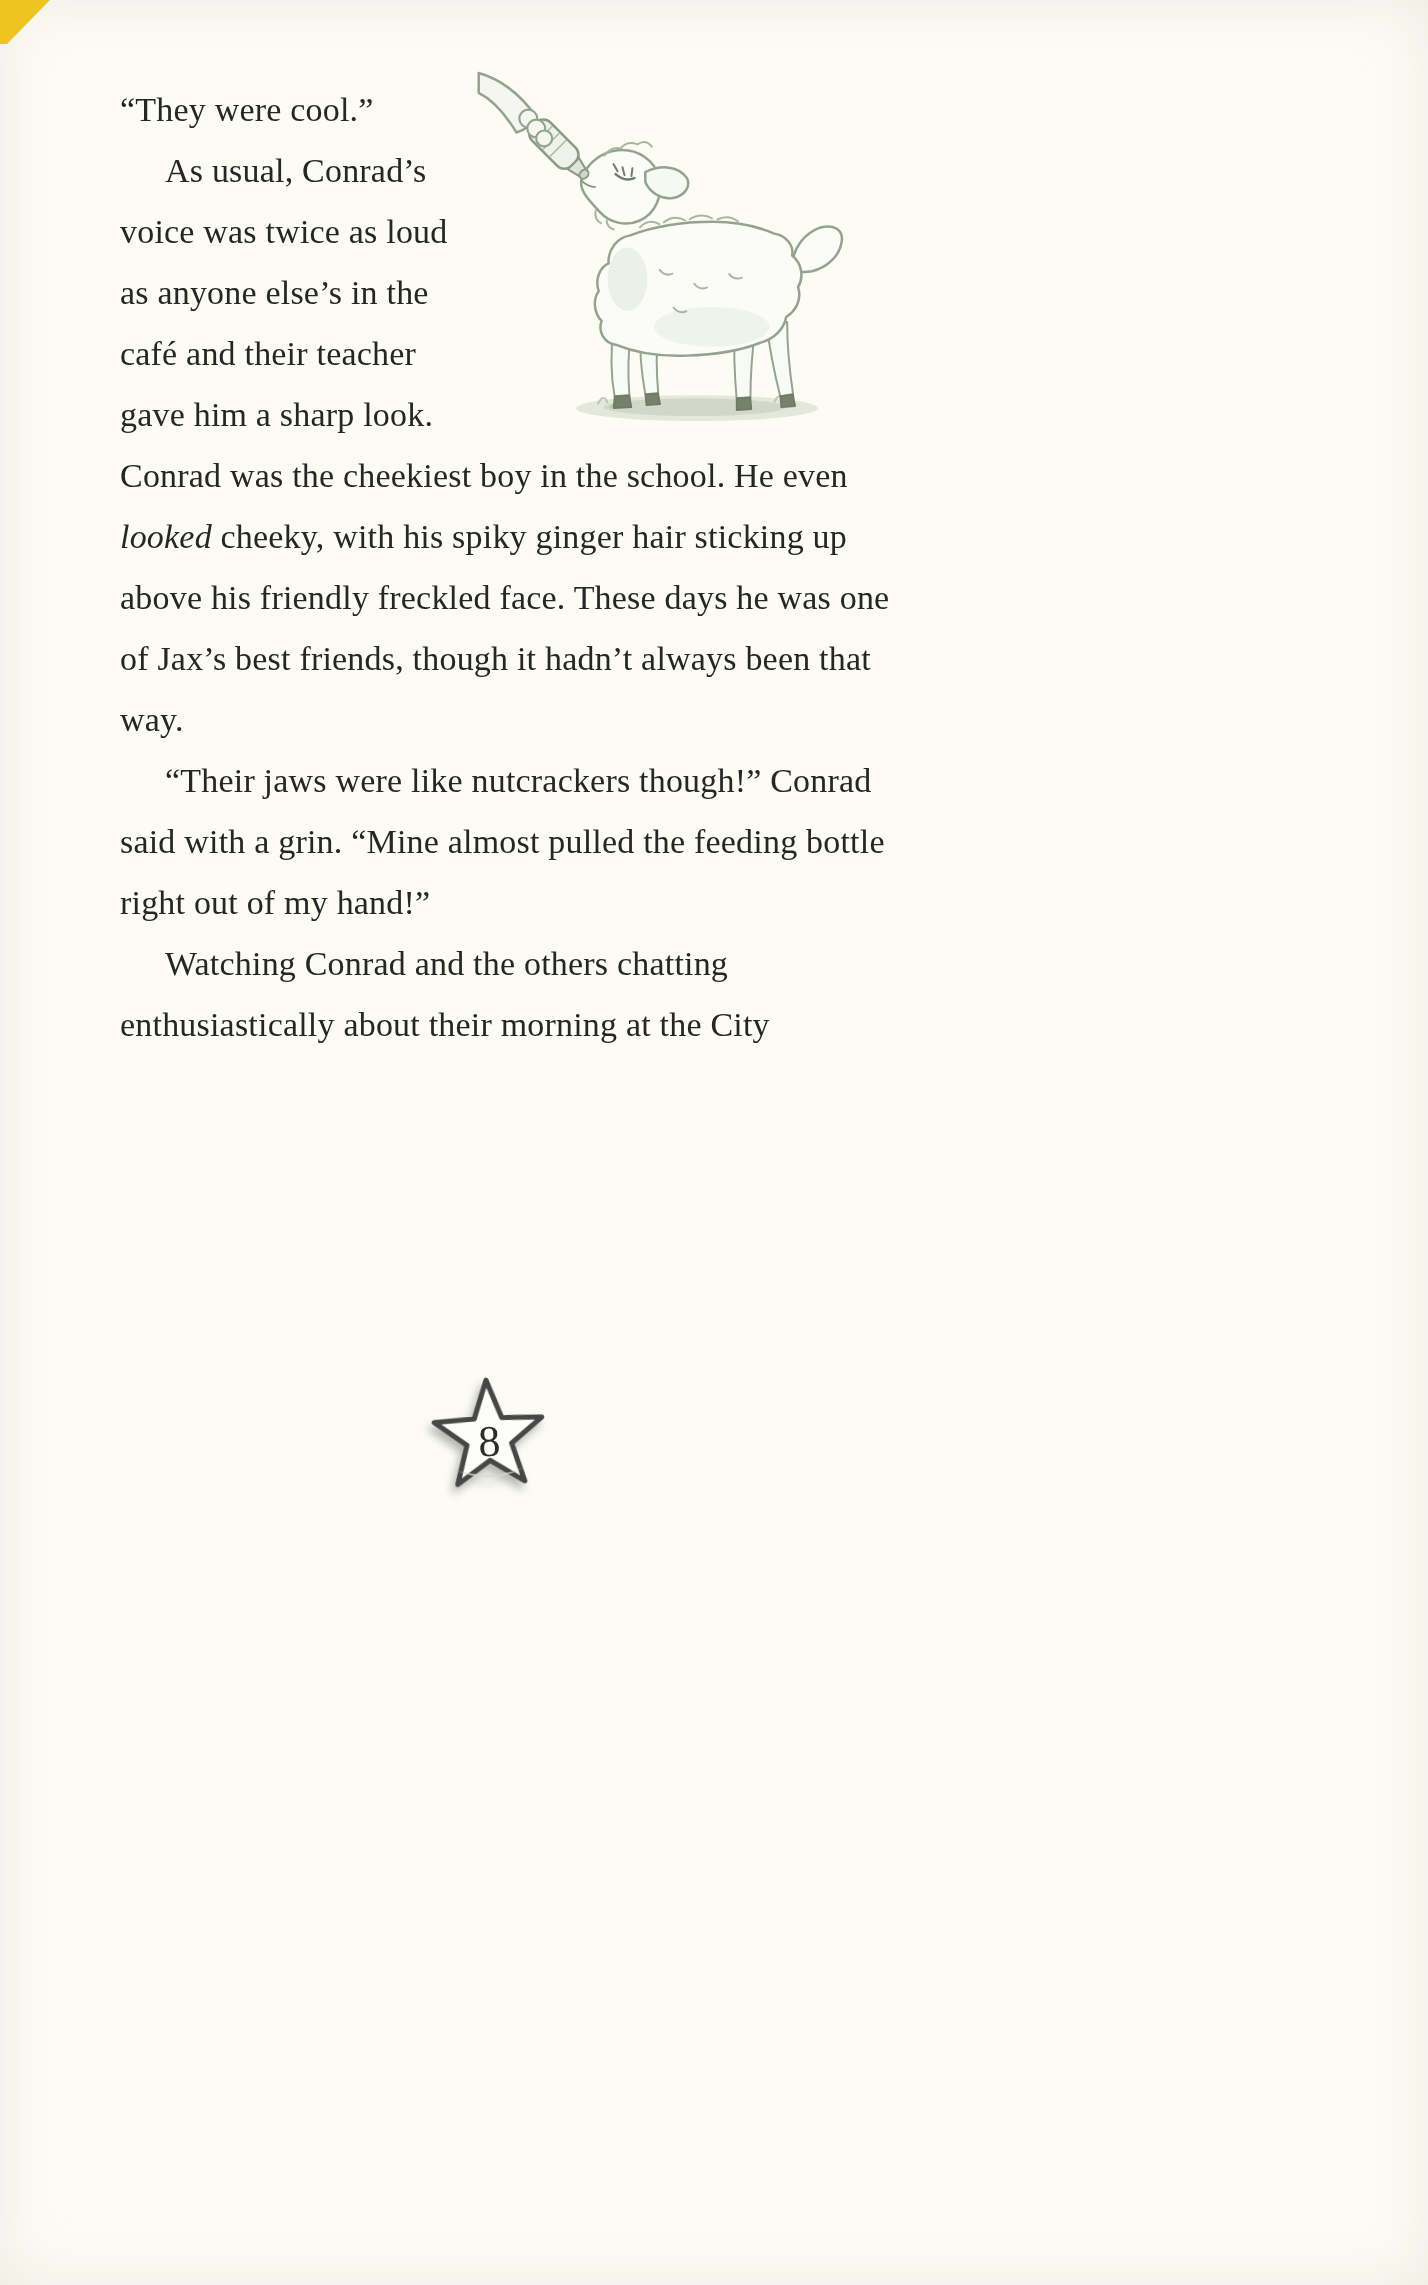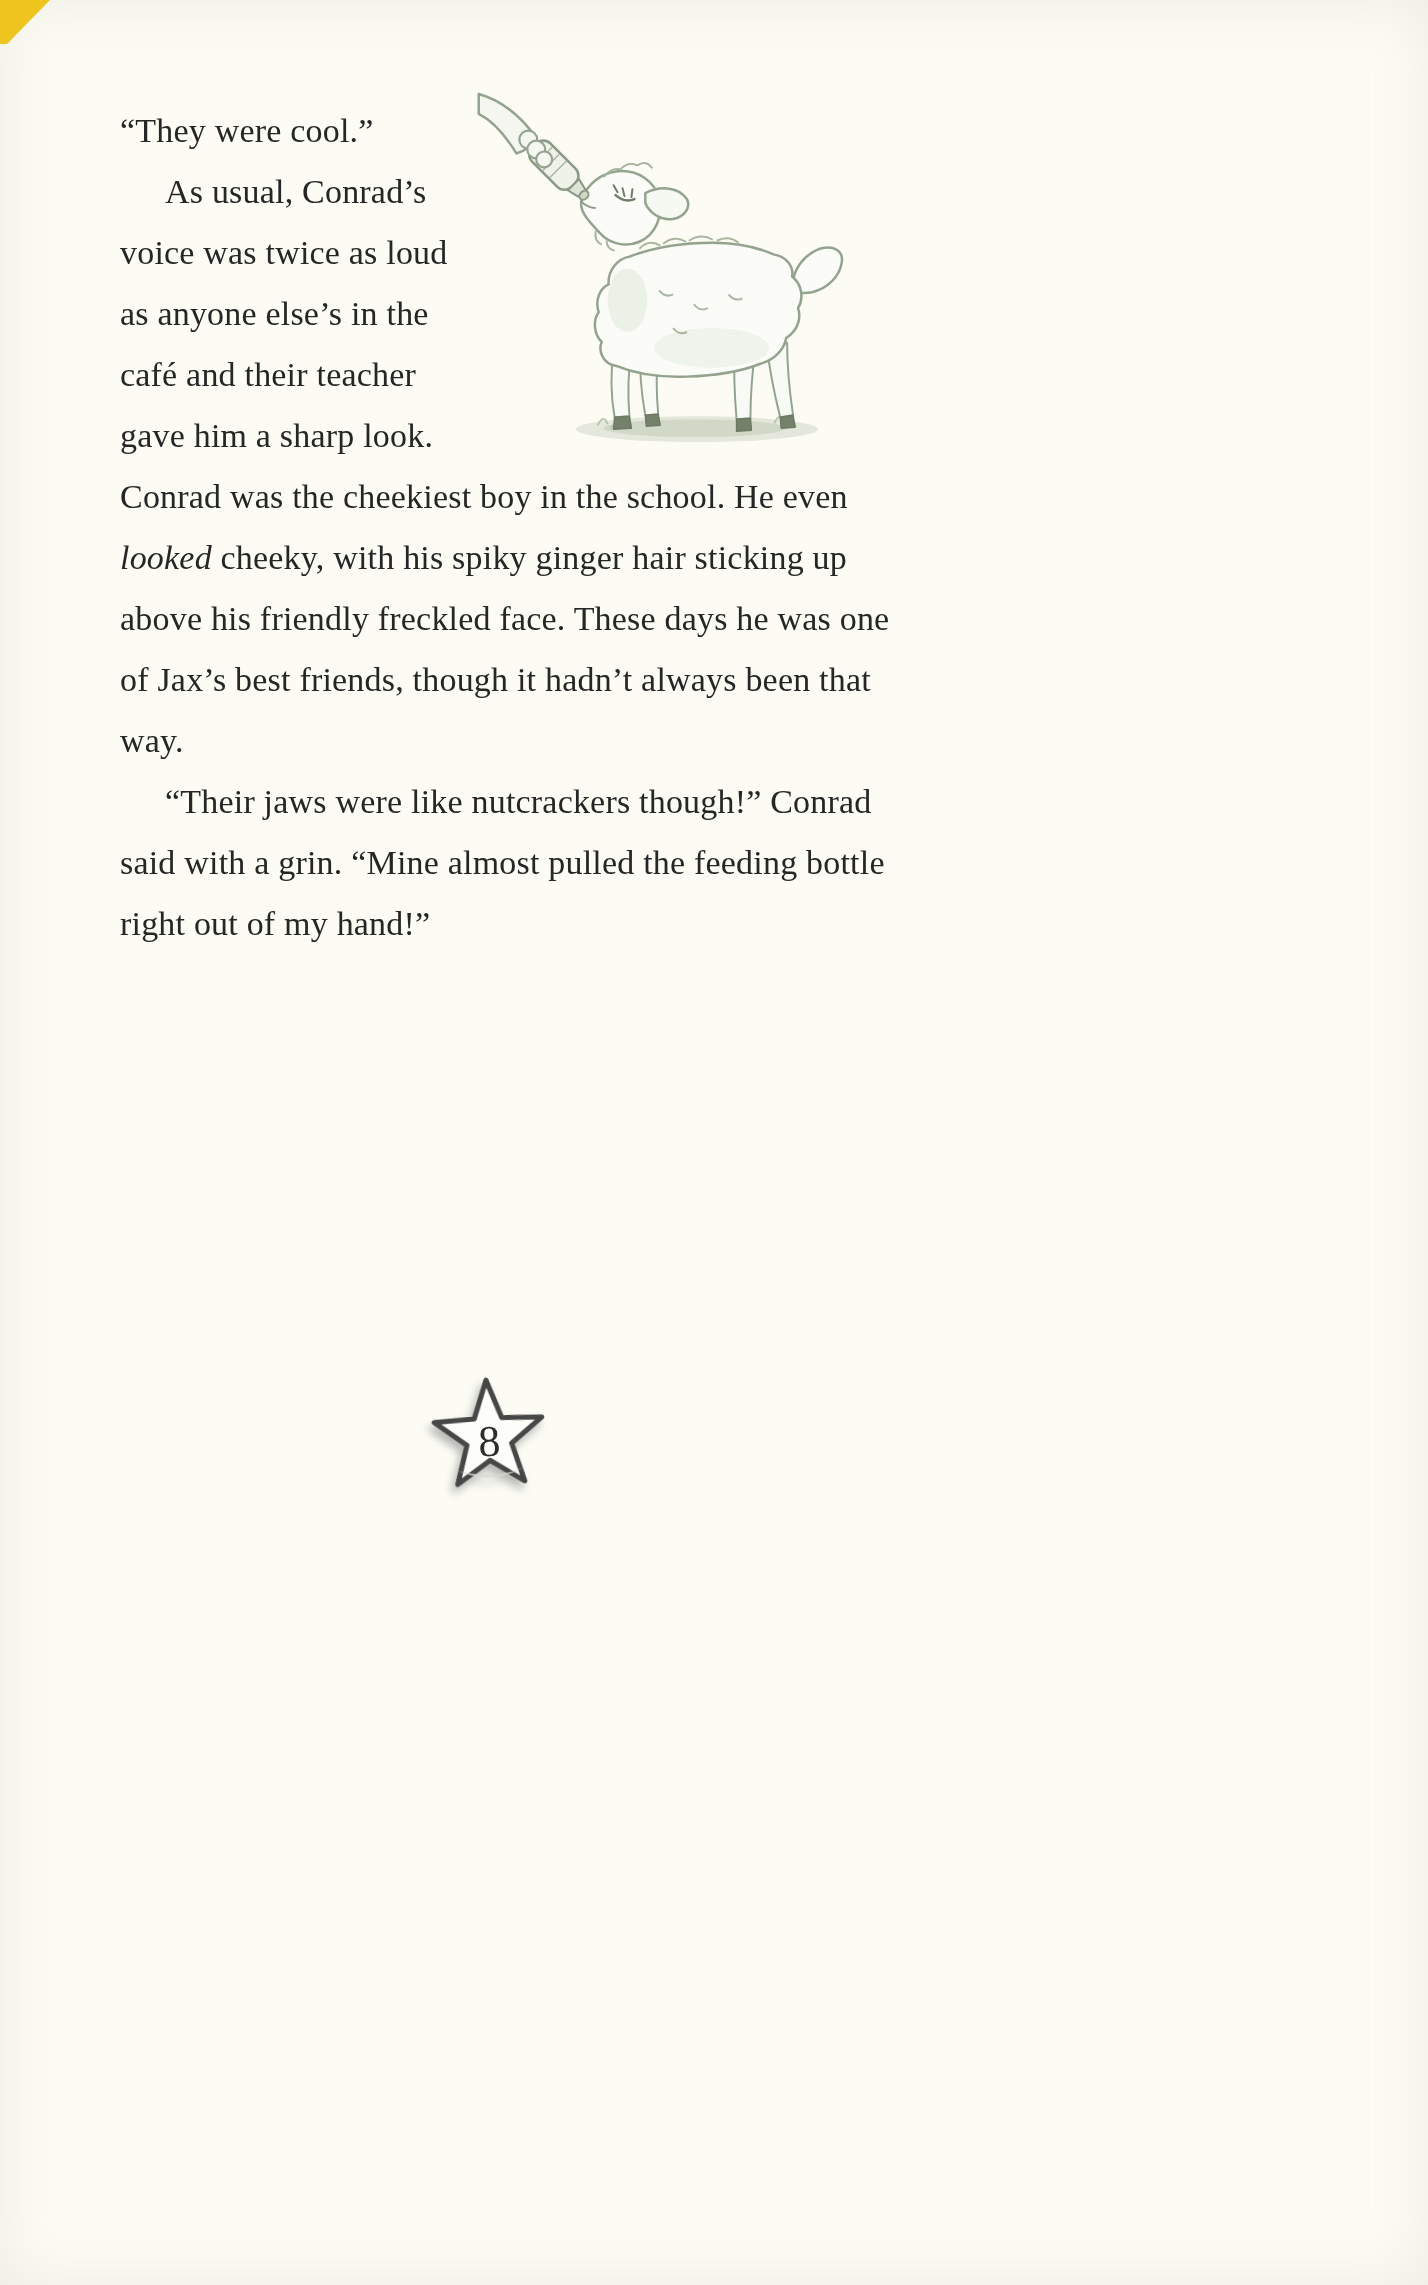--- a/index.html
+++ b/index.html
@@ -17,21 +17,21 @@
   .corner-mark{
     position:absolute;top:0;left:0;
     width:50px;height:44px;
     background:#eec41f;
     clip-path:polygon(0 0,100% 0,14% 100%,0 100%);
   }
   .content{
     position:relative;
     margin-left:120px;
     width:770px;
-    padding-top:100px;
+    padding-top:79px;
     font-size:34px;
     line-height:61px;
     color:#262626;
     letter-spacing:0.2px;
   }
   .para{margin:0;text-indent:45px;text-align:left;}
   .para.no-indent{text-indent:0;}
   .para em{font-style:italic;}
   figure.illustration{
     float:right;
@@ -124,20 +124,21 @@
           <circle cx="50" cy="50" r="9"></circle>
           <circle cx="58" cy="60" r="9"></circle>
           <circle cx="66" cy="70" r="8"></circle>
         </g>
       </svg>
     </figure>
 
     <p class="para no-indent">“They were cool.”</p>
     <p class="para"><span>As usual, Conrad’s voice was twice as loud as anyone else’s in the café and their teacher gave him a sharp look. Conrad was the cheekiest boy in the school. He even </span><em>looked</em><span> cheeky, with his spiky ginger hair sticking up above his friendly freckled face. These days he was one of Jax’s best friends, though it hadn’t always been that way.</span></p>
     <p class="para">“Their jaws were like nutcrackers though!” Conrad said with a grin. “Mine almost pulled the feeding bottle right out of my hand!”</p>
+    <p class="para">Watching Conrad and the others chatting enthusiastically about their morning at the City</p>
 
   </main>
 
   <div class="page-number-star">
     <svg viewBox="0 0 124 130" aria-hidden="true">
       <polygon points="62,8 75.5,45.5 115,47 84,71 95,109 62,87 29,109 40,71 9,47 48.5,45.5" fill="#fdfdfa" stroke="#474747" stroke-width="5" stroke-linejoin="round"></polygon>
       <path d="M30,96 Q62,112 94,96 Q66,106 30,96 Z" fill="#d9d9d2" opacity="0.7"></path>
     </svg>
     <span class="pagenum">8</span>
   </div>

